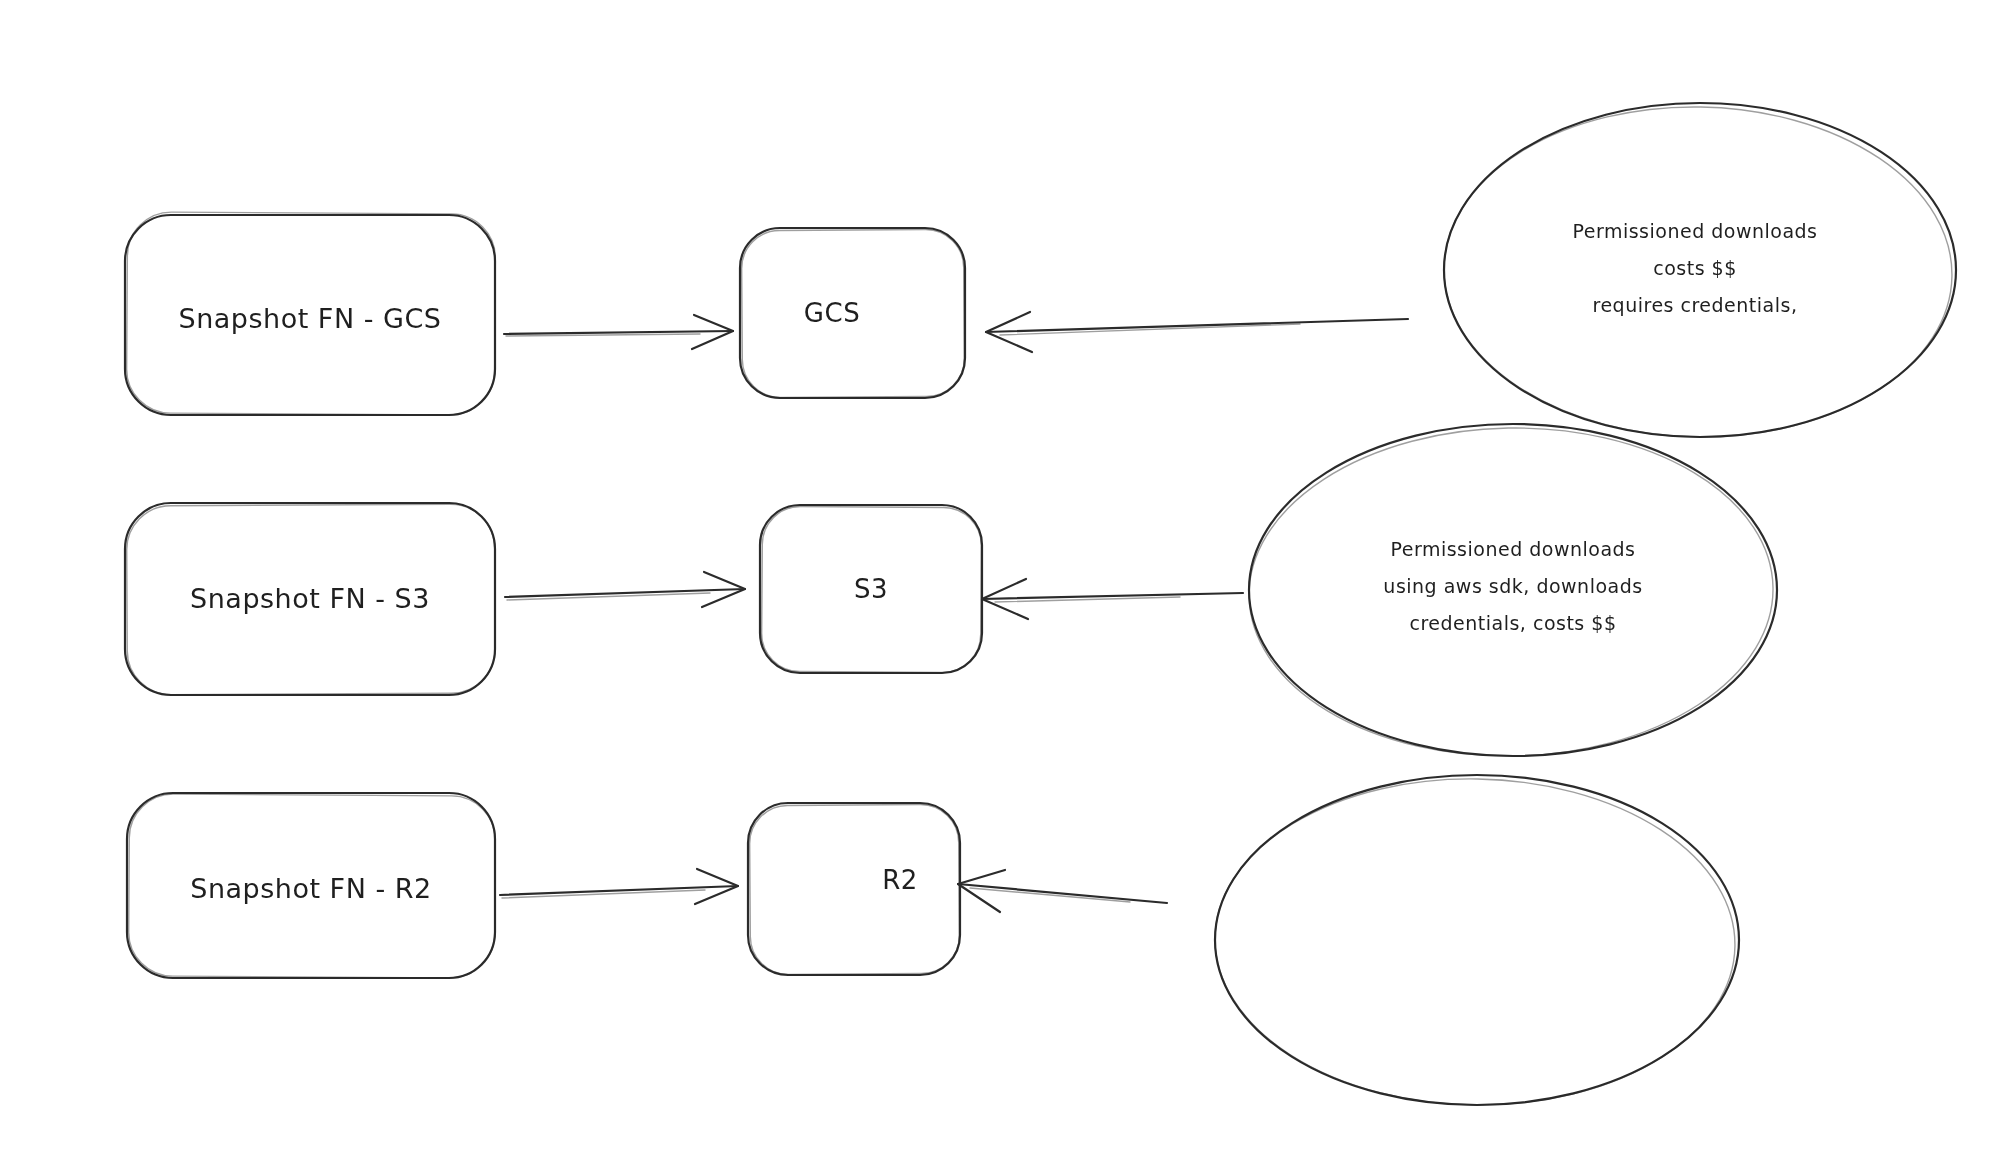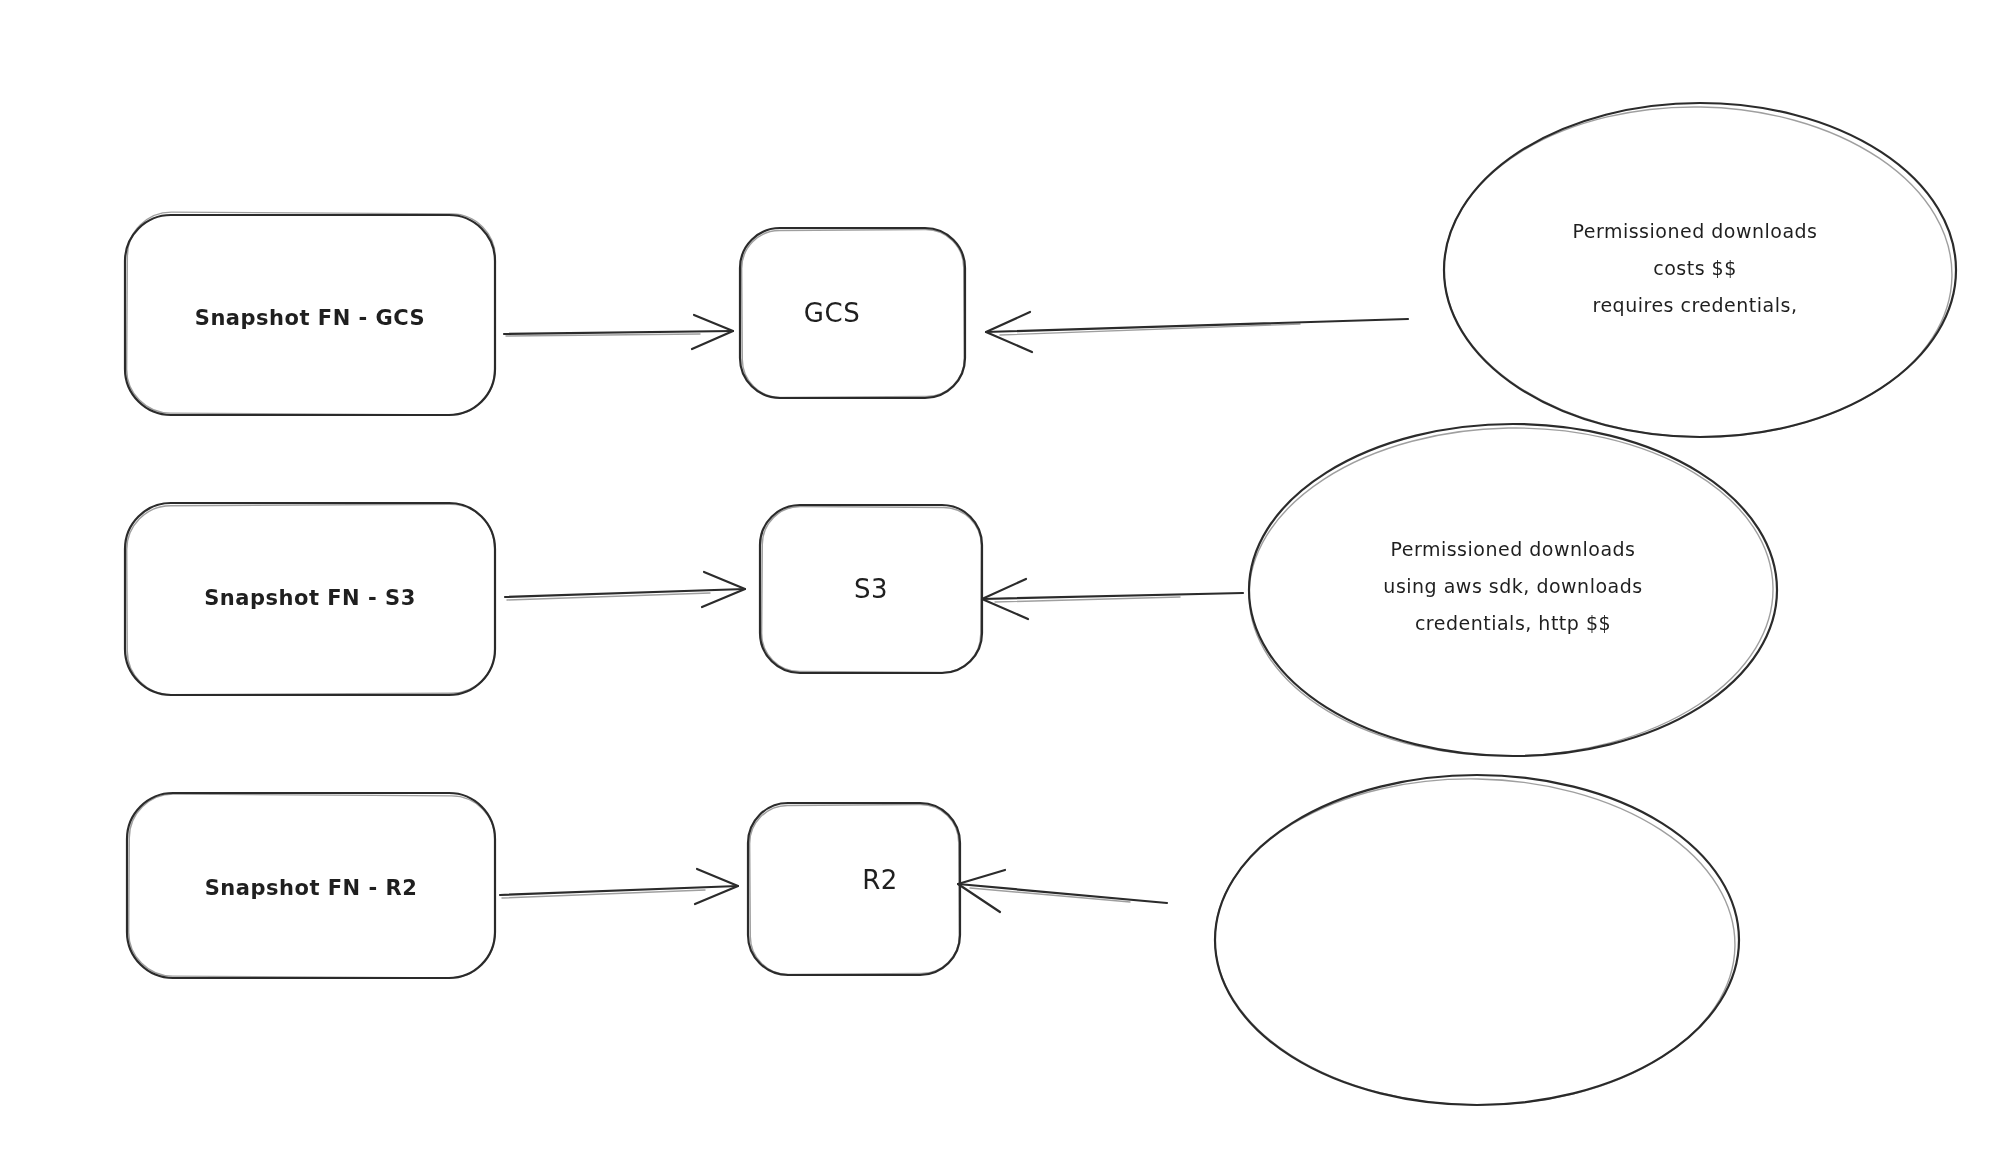--- a/index.html
+++ b/index.html
@@ -22,22 +22,21 @@
   }
   .label {
     position: absolute;
     transform: translate(-50%, -50%);
     color: #1f1f1f;
     white-space: nowrap;
     text-align: center;
     letter-spacing: 0.5px;
   }
   .node-label {
-    font-size: 21px;
-    font-weight: bold;
+    font-size: 27px;
   }
   .store-label {
     font-size: 26px;
   }
   .note-label {
     font-size: 19px;
     line-height: 37px;
     white-space: normal;
   }
   .note-line {
@@ -158,21 +157,21 @@
     <span class="note-line">requires credentials,</span>
   </div>
 
   <div class="label node-label" style="left:310px; top:598px;">Snapshot FN - S3</div>
 
   <div class="label store-label" style="left:871px; top:589px;">S3</div>
 
   <div class="label note-label" style="left:1513px; top:586px;">
     <span class="note-line">Permissioned downloads</span>
     <span class="note-line">using aws sdk, downloads</span>
-    <span class="note-line">credentials, http $$</span>
+    <span class="note-line">credentials, costs $$</span>
   </div>
 
   <div class="label node-label" style="left:311px; top:888px;">Snapshot FN - R2</div>
 
-  <div class="label store-label" style="left:880px; top:880px;">R2</div>
+  <div class="label store-label" style="left:900px; top:880px;">R2</div>
 
 
 </div>
 
 </body></html>

